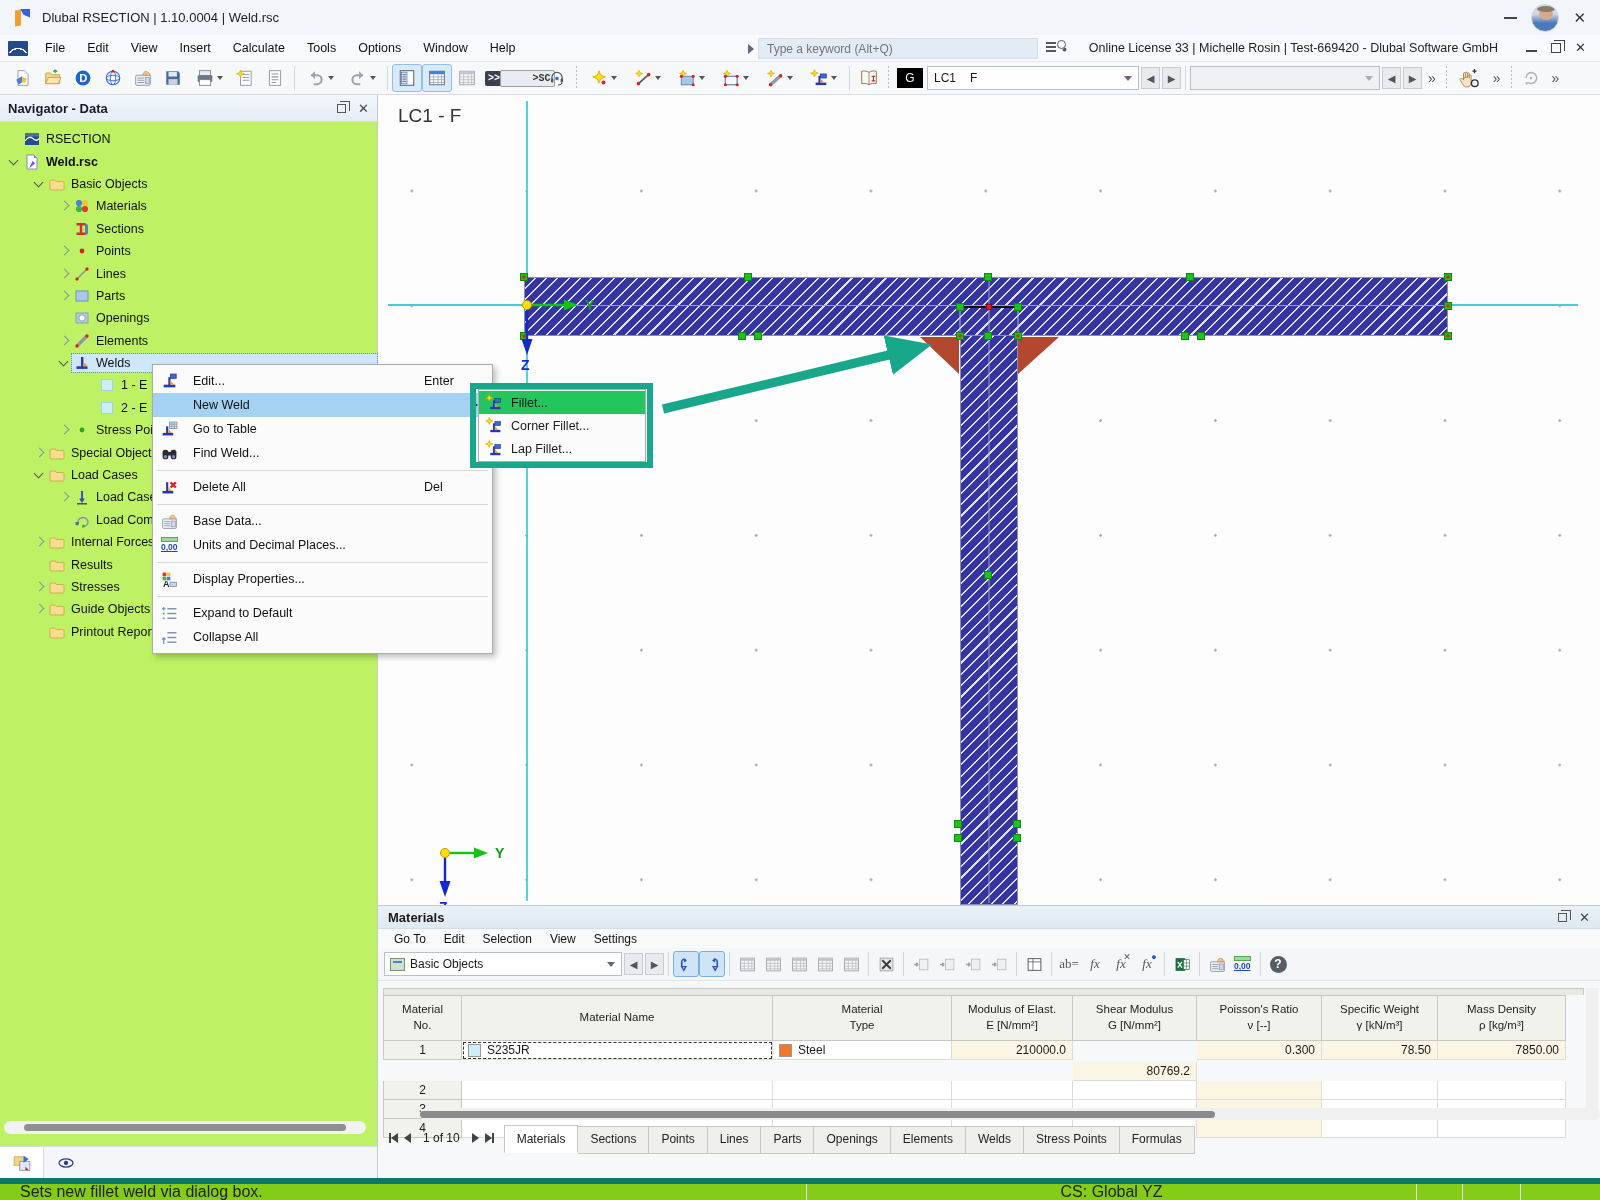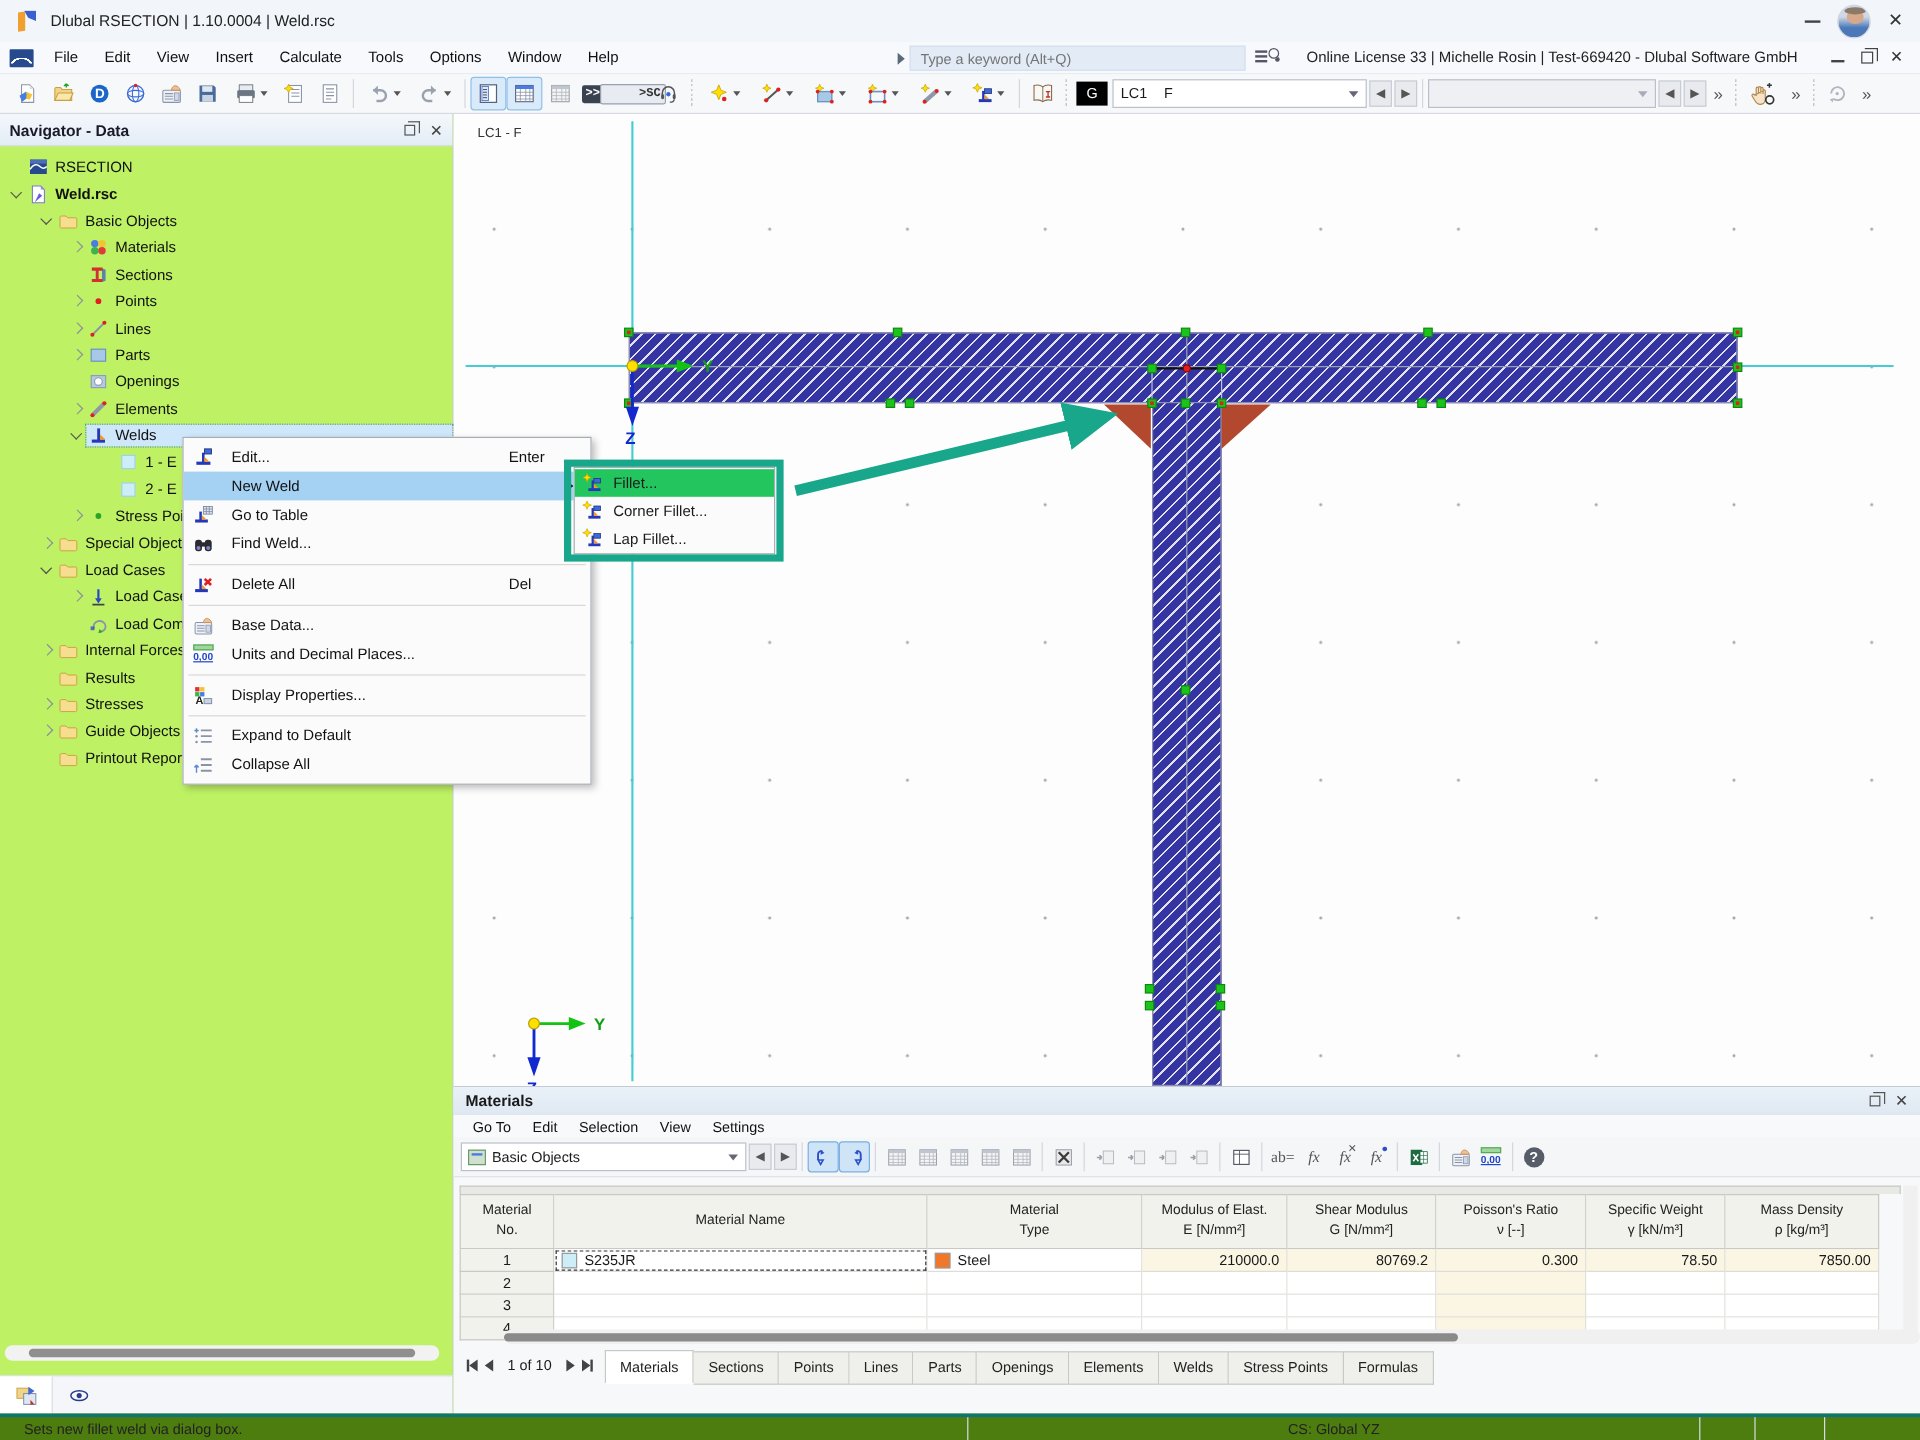--- a/index.html
+++ b/index.html
@@ -76,21 +76,21 @@
 .nav-hscroll { position:absolute; left:4px; bottom:44px; width:362px; height:13px; background:#f2f2f2; border-radius:7px; }
 .nav-hscroll .thumb { position:absolute; left:20px; top:3px; width:322px; height:7px; background:#8f8f8f; border-radius:4px; }
 .nav-bottom { position:absolute; left:0; bottom:0; width:100%; height:32px; border-top:1px solid #d8dce2; display:flex; align-items:stretch; background:#f4f6f9; }
 .nb-tab { width:44px; display:flex; align-items:center; justify-content:center; }
 .nb-tab.on { background:#fff; border-right:1px solid #d8dce2; }
 .nb-tab svg { width:20px; height:18px; }
 
 
 .viewport { position:absolute; left:378px; top:95px; width:1222px; height:810px; background:#fdfdfd; overflow:hidden; }
 .viewport::before { content:""; position:absolute; inset:0; background-image:radial-gradient(circle, #3c3c44 1px, transparent 1.5px); background-size:114.8px 114.8px; background-position:-23.6px 38.6px; opacity:.45; }
-.vp-label { position:absolute; left:20px; top:10px; font-size:11px; color:#333; z-index:5; }
+.vp-label { position:absolute; left:20px; top:10px; font-size:19px; color:#333; z-index:5; }
 .svg-axes { position:absolute; inset:0; z-index:1; }
 .hatch { position:absolute; background-color:#3434a2; background-image:repeating-linear-gradient(135deg, rgba(255,255,255,0) 0 6.5px, rgba(255,255,255,.85) 6.5px 8px); border:1px solid #8c8cb0; z-index:2; }
 .flange { left:146px; top:182px; width:924px; height:59px; }
 .web { left:582px; top:240px; width:58px; height:570px; }
 .svg-top { position:absolute; inset:0; z-index:3; }
 
 
 .ctxmenu { position:absolute; left:152px; top:364px; width:341px; background:#fbfbfb; border:1px solid #a8adb4; box-shadow:3px 3px 6px rgba(0,0,0,.25); z-index:50; padding:4px 0; }
 .cm-item { height:24px; display:flex; align-items:center; padding:0 6px 0 8px; }
 .cm-item.hl { background:#a5d1f3; }
@@ -151,21 +151,21 @@
 .pg { display:flex; align-items:center; color:#444; }
 .tri-l { width:0; height:0; border-right:7px solid #444; border-top:5px solid transparent; border-bottom:5px solid transparent; }
 .tri-r { width:0; height:0; border-left:7px solid #444; border-top:5px solid transparent; border-bottom:5px solid transparent; }
 .bar { width:2px; height:10px; background:#444; }
 .pg-label { font-size:12px; margin:0 6px; }
 .tab { padding:5px 12px 6px; font-size:12px; background:#efefec; border:1px solid #c8c8c4; border-left:none; color:#222; }
 .tab:first-of-type { border-left:1px solid #c8c8c4; }
 .tab.on { background:#fff; border-bottom:1px solid #fff; font-weight:normal; position:relative; top:-1px; padding-top:6px; }
 
 
-.statusbar { position:absolute; left:0; bottom:0; width:1600px; height:22px; background:#4d7c0f; border-top:3px solid #0f766e; display:flex; align-items:center; font-size:12px; color:#222; }
+.statusbar { position:absolute; left:0; bottom:0; width:1600px; height:22px; background:#84cc16; border-top:6px solid #0f766e; display:flex; align-items:center; font-size:16px; color:#222; }
 .sb-msg { padding-left:20px; flex:1; }
 .sb-seg { border-left:1px solid #d4dce6; height:100%; display:flex; align-items:center; justify-content:center; }
 </style>
 </head>
 <body>
 
 <svg width="0" height="0" style="position:absolute" aria-hidden="true">
 <defs>
 <symbol id="sym-rsection" viewBox="0 0 16 16">
         <rect x="1" y="2" width="14" height="12" fill="#274a8f"></rect>
@@ -1290,21 +1290,21 @@
           <div>Mass Density</div>
           <div>ρ [kg/m³]</div>
         </div>
       </div>
     <div class="tbody">
         <div class="trow">
           <div class="td rowno" style="width: 79px;">1</div>
           <div class="td focus" style="width: 311px;"><span class="swatch" style="background: rgb(205, 238, 248);"></span>S235JR</div>
           <div class="td " style="width: 179px;"><span class="swatch" style="background: rgb(240, 120, 40);"></span>Steel</div>
           <div class="td num cream" style="width: 121px;">210000.0</div>
-          <div class="td num cream" style="width: 124px;">80769.2</div>
+          <div class="td num cream" style="width: 124px; margin-top: 21px;">80769.2</div>
           <div class="td num cream" style="width: 125px;">0.300</div>
           <div class="td num cream" style="width: 116px;">78.50</div>
           <div class="td num cream" style="width: 128px;">7850.00</div>
         </div>
         <div class="trow">
           <div class="td rowno" style="width: 79px;">2</div>
           <div class="td " style="width: 311px;"></div>
           <div class="td " style="width: 179px;"></div>
           <div class="td num" style="width: 121px;"></div>
           <div class="td num" style="width: 124px;"></div>

